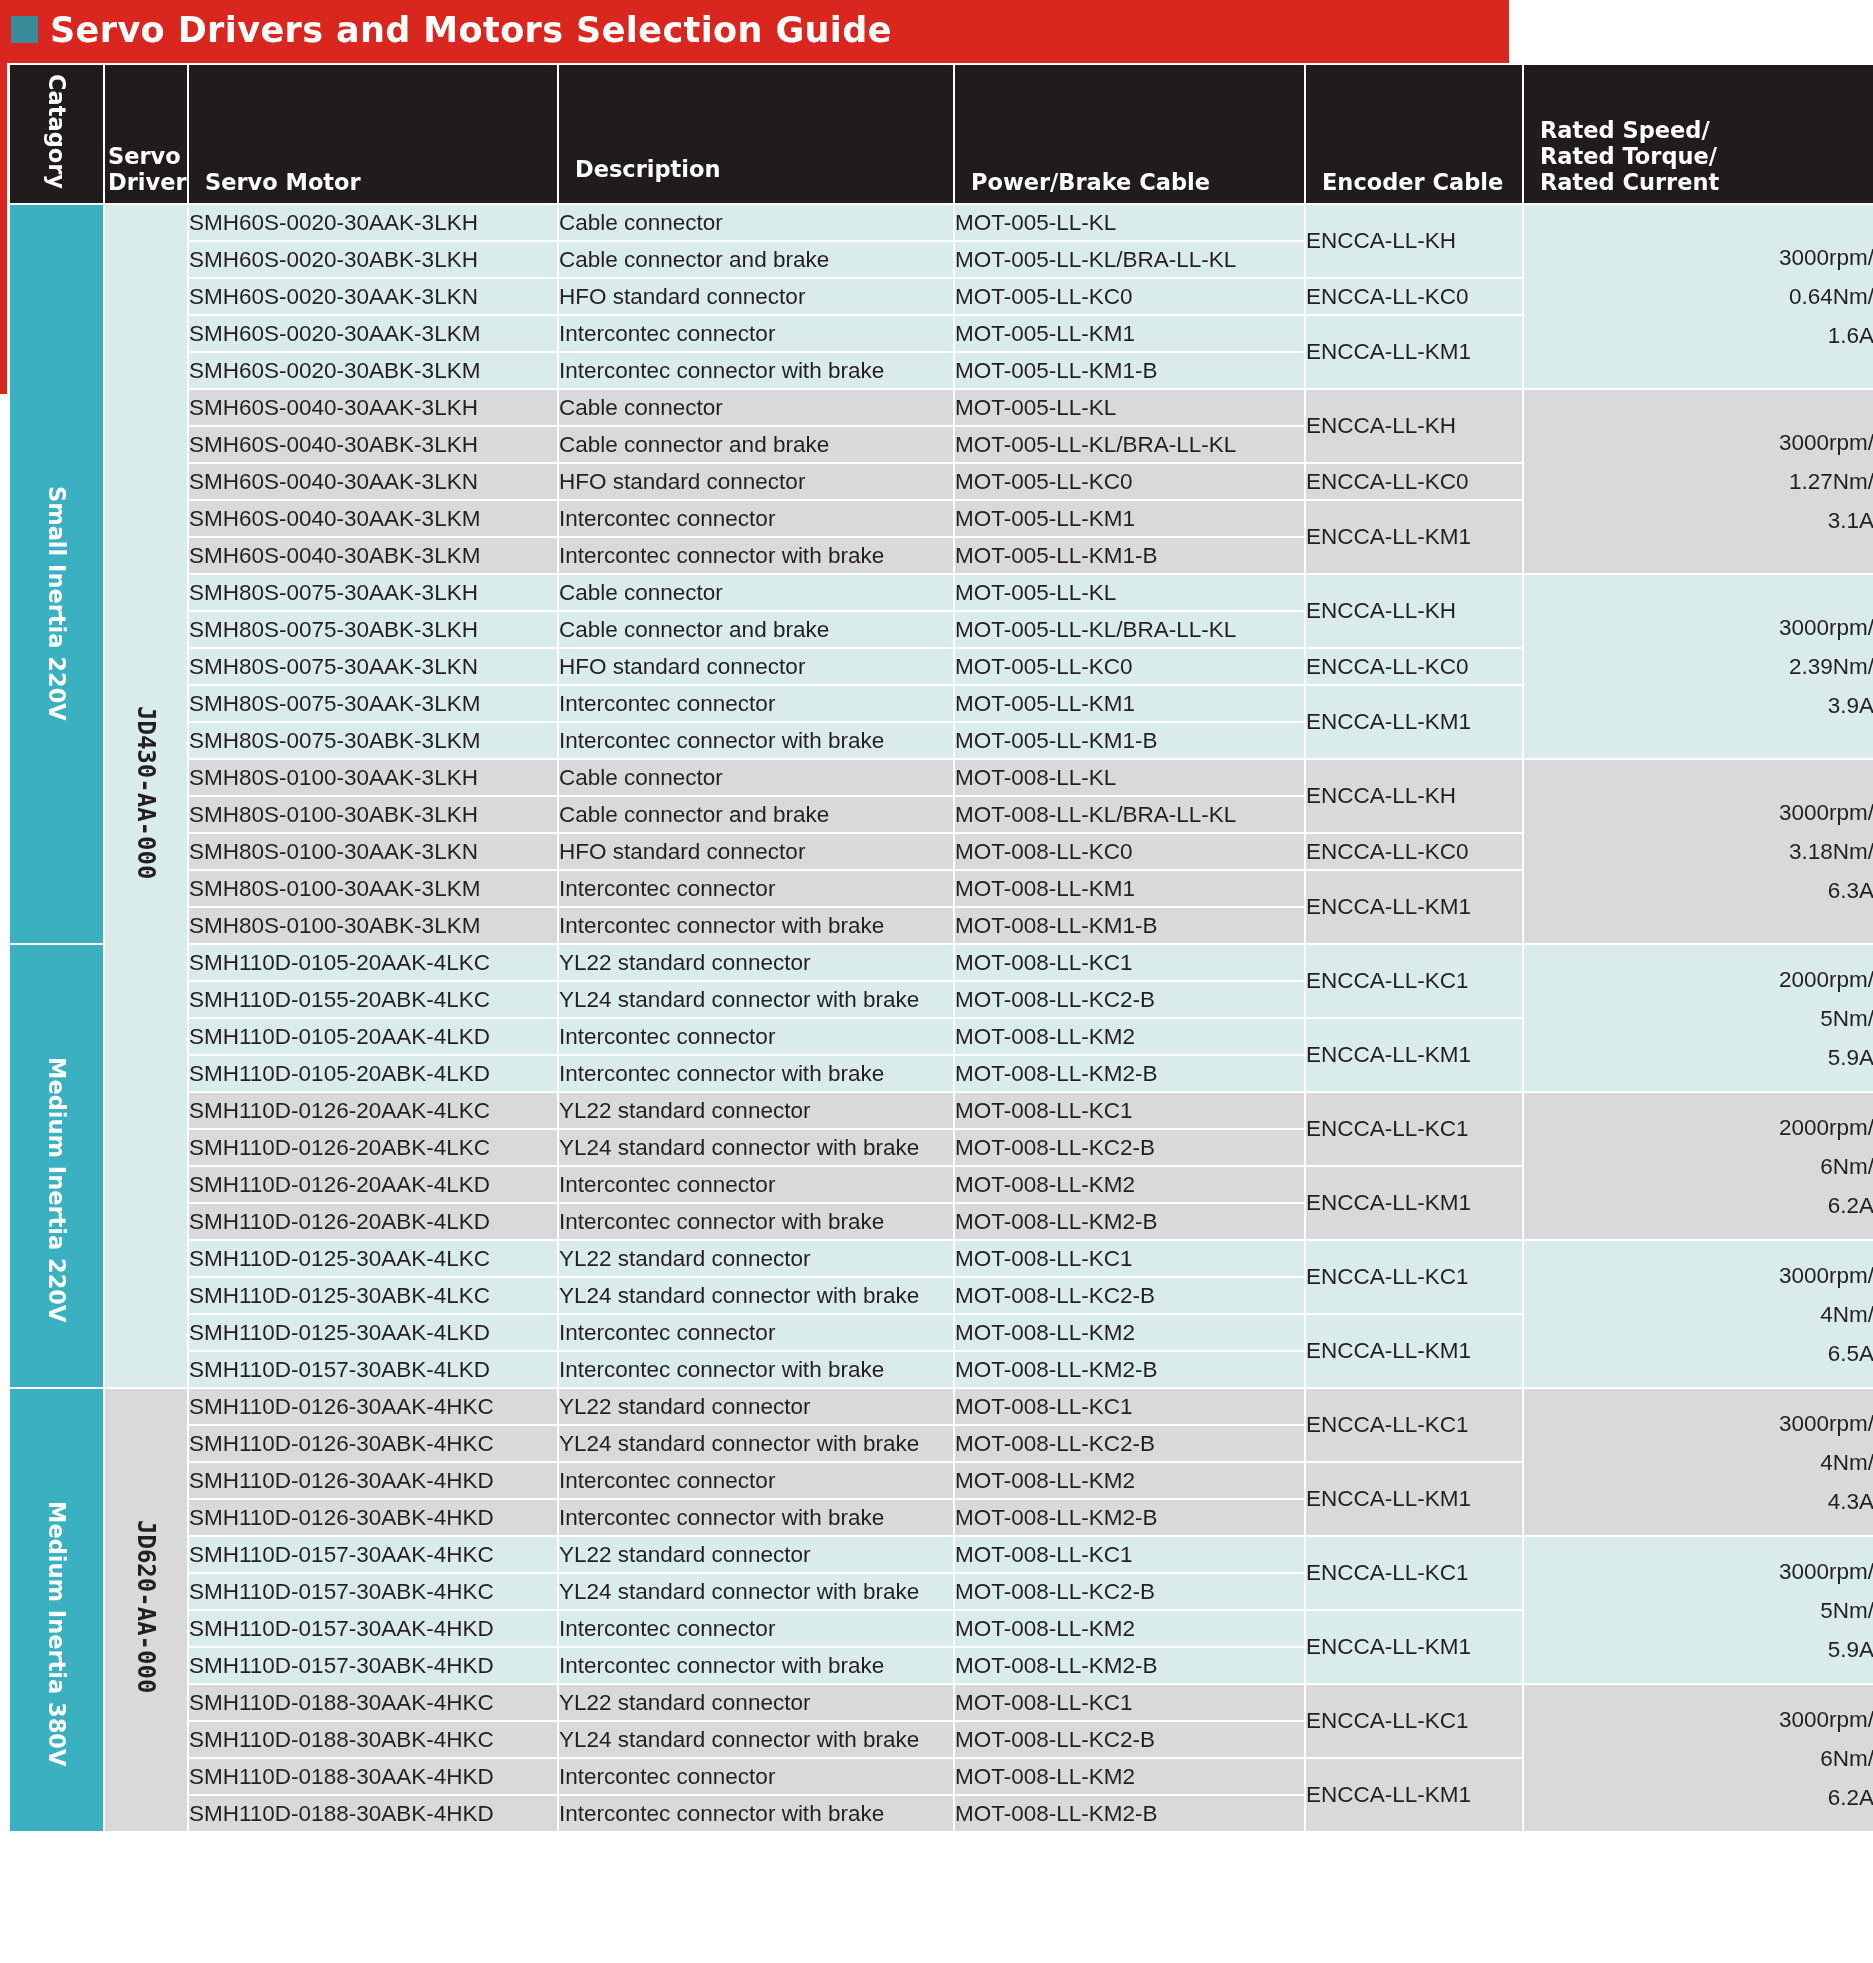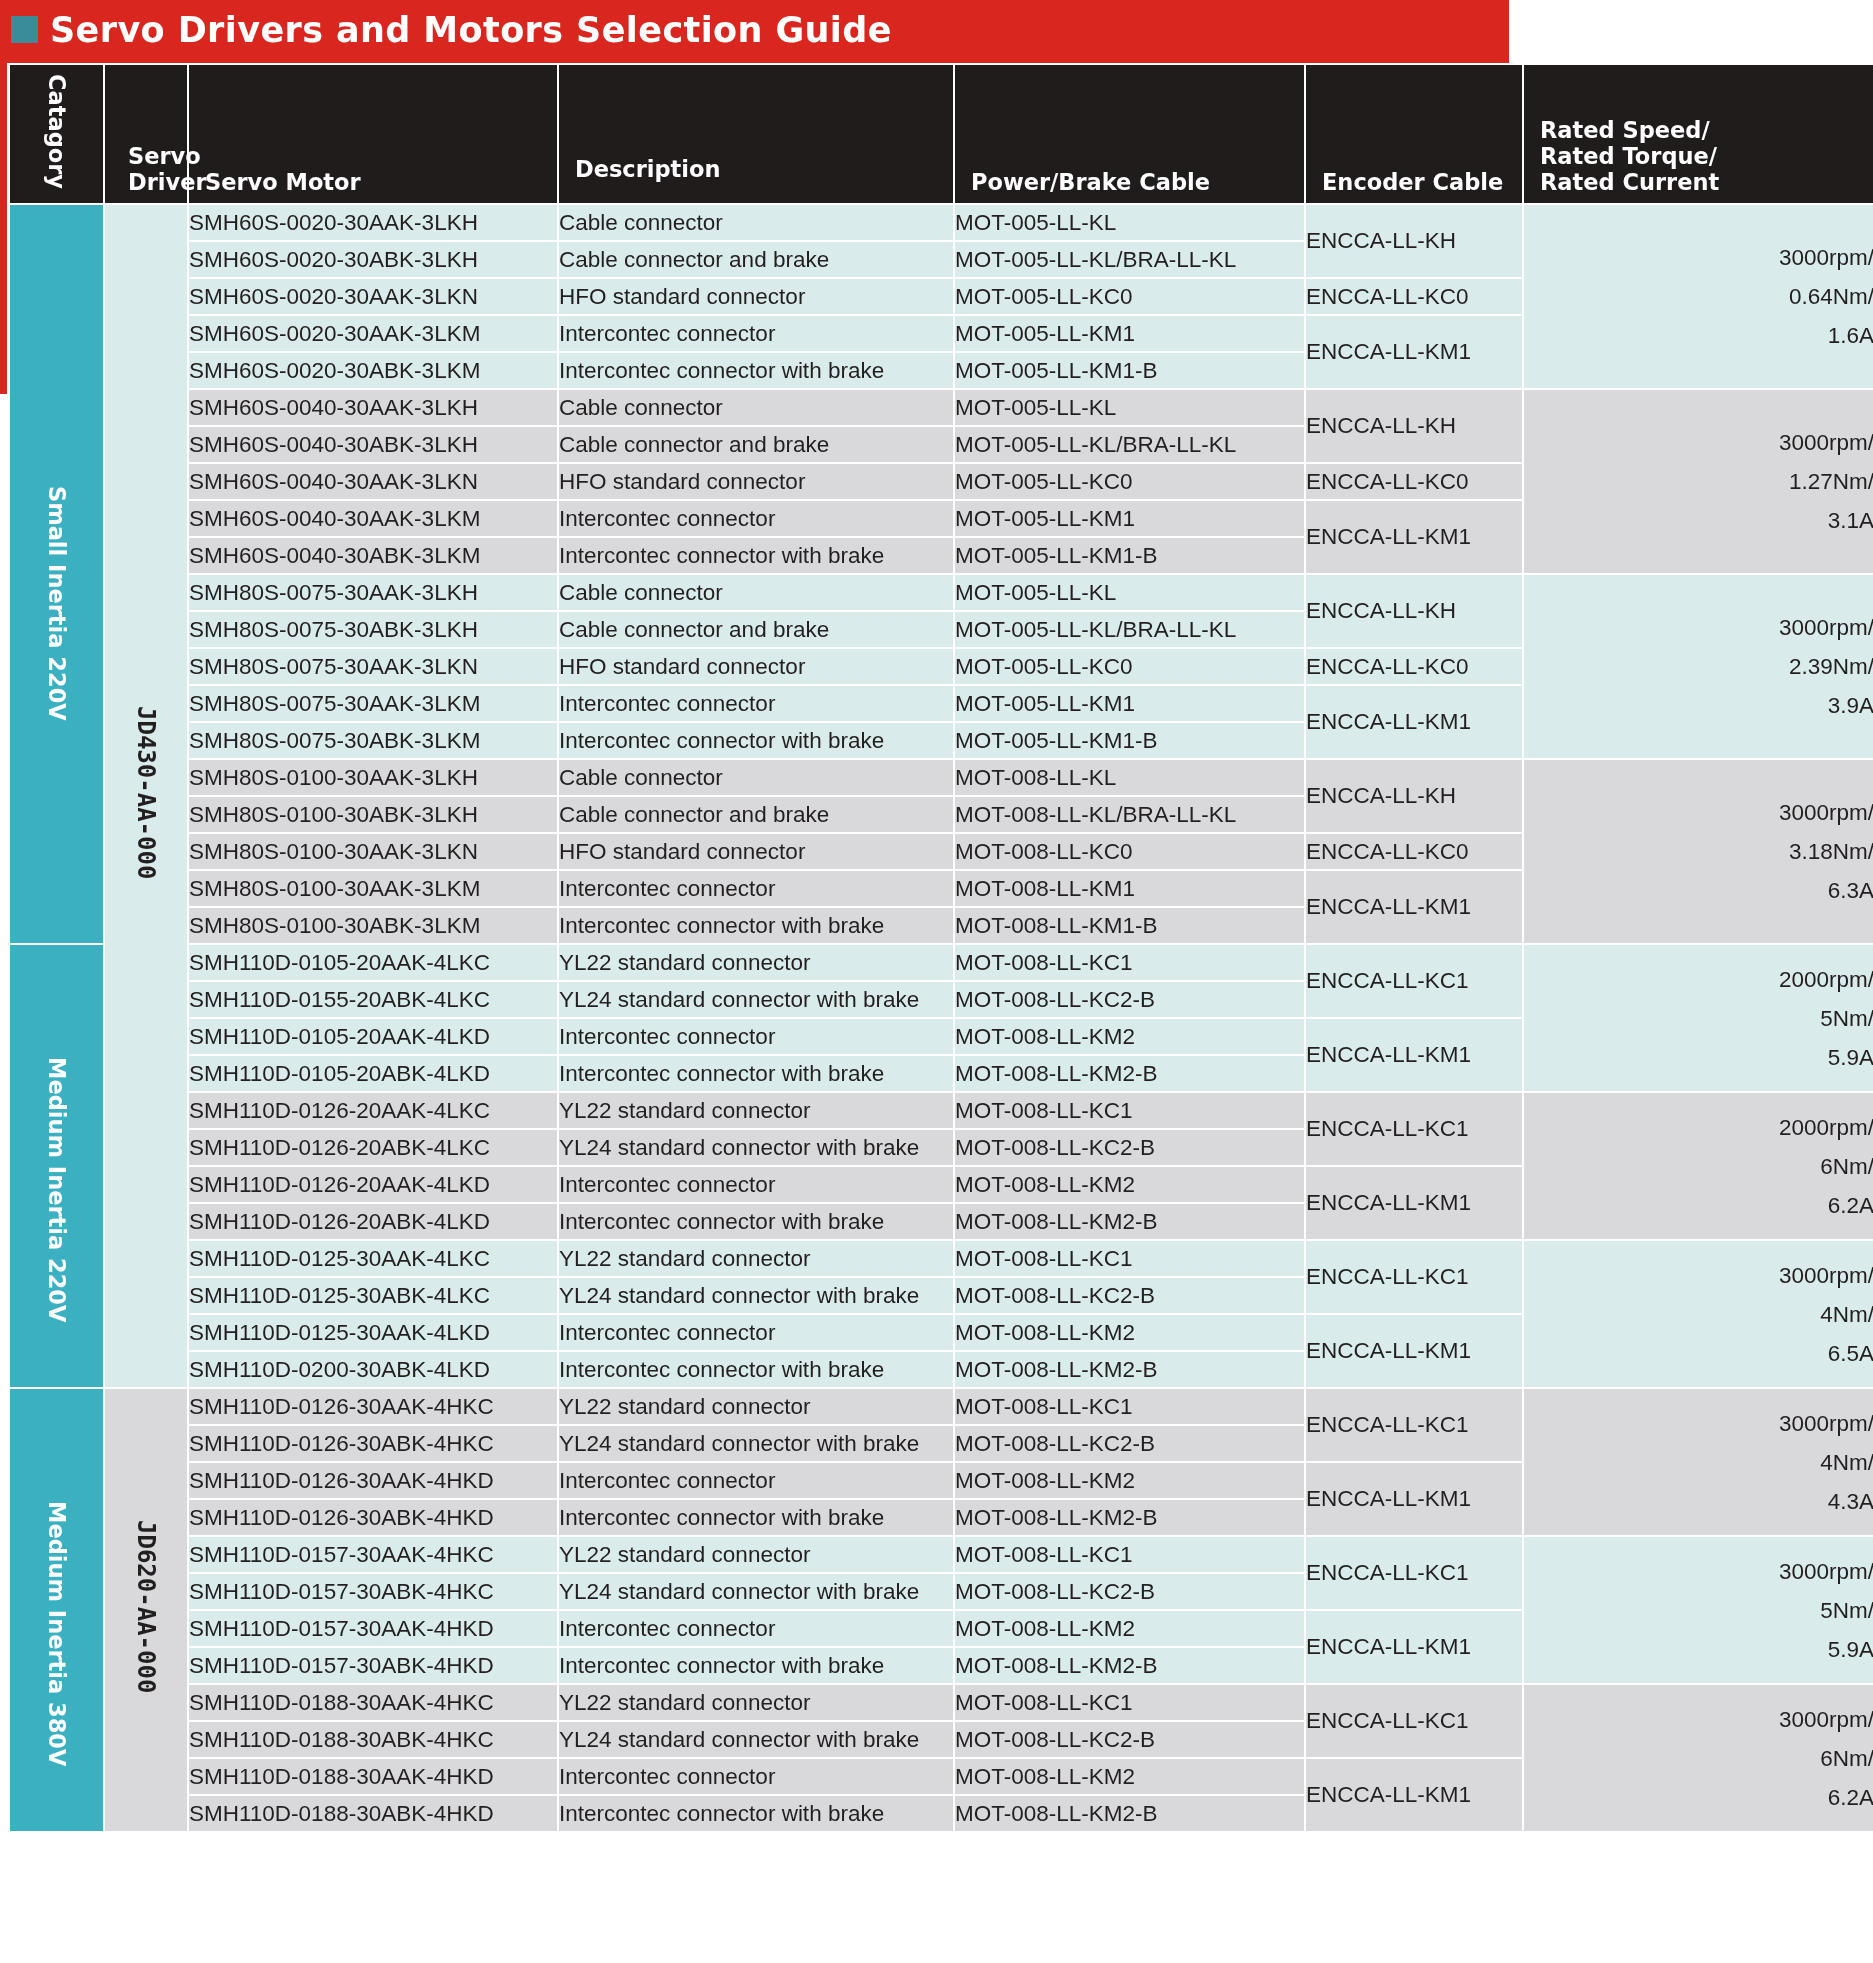--- a/index.html
+++ b/index.html
@@ -41,21 +41,21 @@
       <col style="width:370px">
       <col style="width:396px">
       <col style="width:351px">
       <col style="width:218px">
       <col style="width:352px">
   </colgroup>
   <thead>
     <tr>
       <th class="cat-h"><span class="vert">Catagory</span></th>
       <th>
-          <span class="hlabel" style="padding-left:23px">
+          <span class="hlabel" style="padding-left:3px">
             <span style="display:block">Servo</span>
             <span style="display:block">Driver</span>
           </span>
         </th>
       <th>
           <span class="hlabel">Servo Motor</span>
         </th>
       <th>
           <span class="hlabel" style="padding-bottom:21px">Description</span>
         </th>
@@ -280,21 +280,21 @@
         <td class="bg-a">YL24 standard connector with brake</td>
         <td class="bg-a">MOT-008-LL-KC2-B</td>
       </tr>
       <tr>
         <td class="bg-a">SMH110D-0125-30AAK-4LKD</td>
         <td class="bg-a">Intercontec connector</td>
         <td class="bg-a">MOT-008-LL-KM2</td>
         <td class="bg-a" rowspan="2">ENCCA-LL-KM1</td>
       </tr>
       <tr>
-        <td class="bg-a">SMH110D-0200-30ABK-4LKD</td>
+        <td class="bg-a">SMH110D-0157-30ABK-4LKD</td>
         <td class="bg-a">Intercontec connector with brake</td>
         <td class="bg-a">MOT-008-LL-KM2-B</td>
       </tr>
       <tr>
         <td class="cat c3" rowspan="12"><span class="vert">Medium Inertia 380V</span></td>
         <td class="drv bg-b" rowspan="12"><span class="vert">JD620-AA-000</span></td>
         <td class="bg-b">SMH110D-0126-30AAK-4HKC</td>
         <td class="bg-b">YL22 standard connector</td>
         <td class="bg-b">MOT-008-LL-KC1</td>
         <td class="bg-b" rowspan="2">ENCCA-LL-KC1</td>

